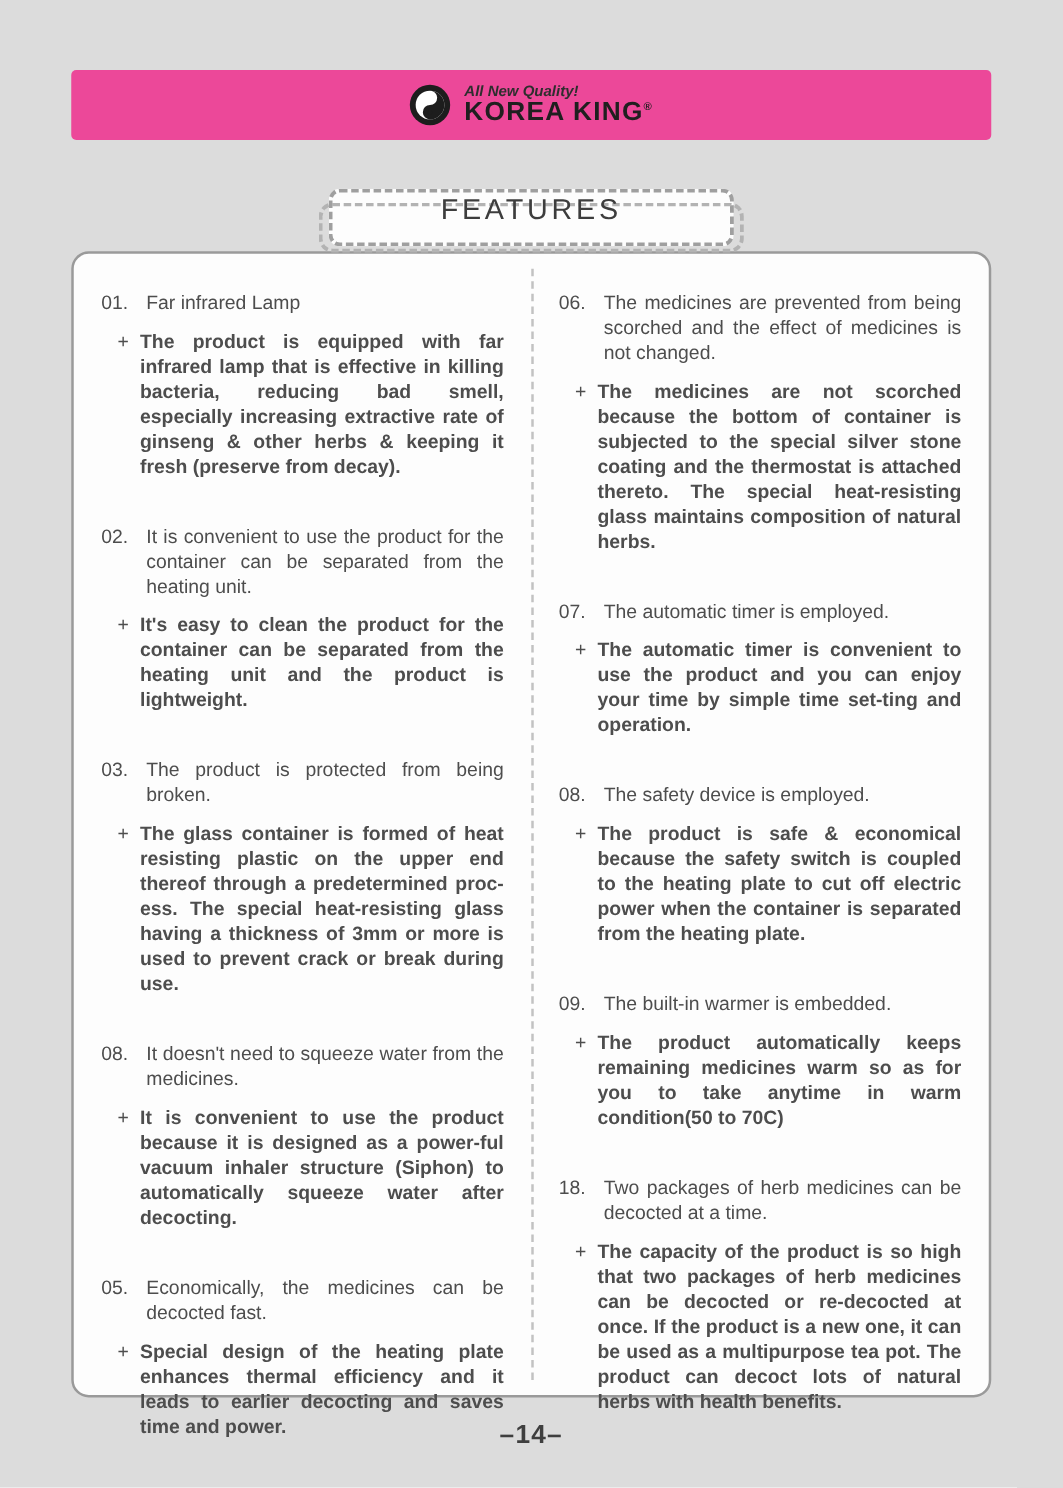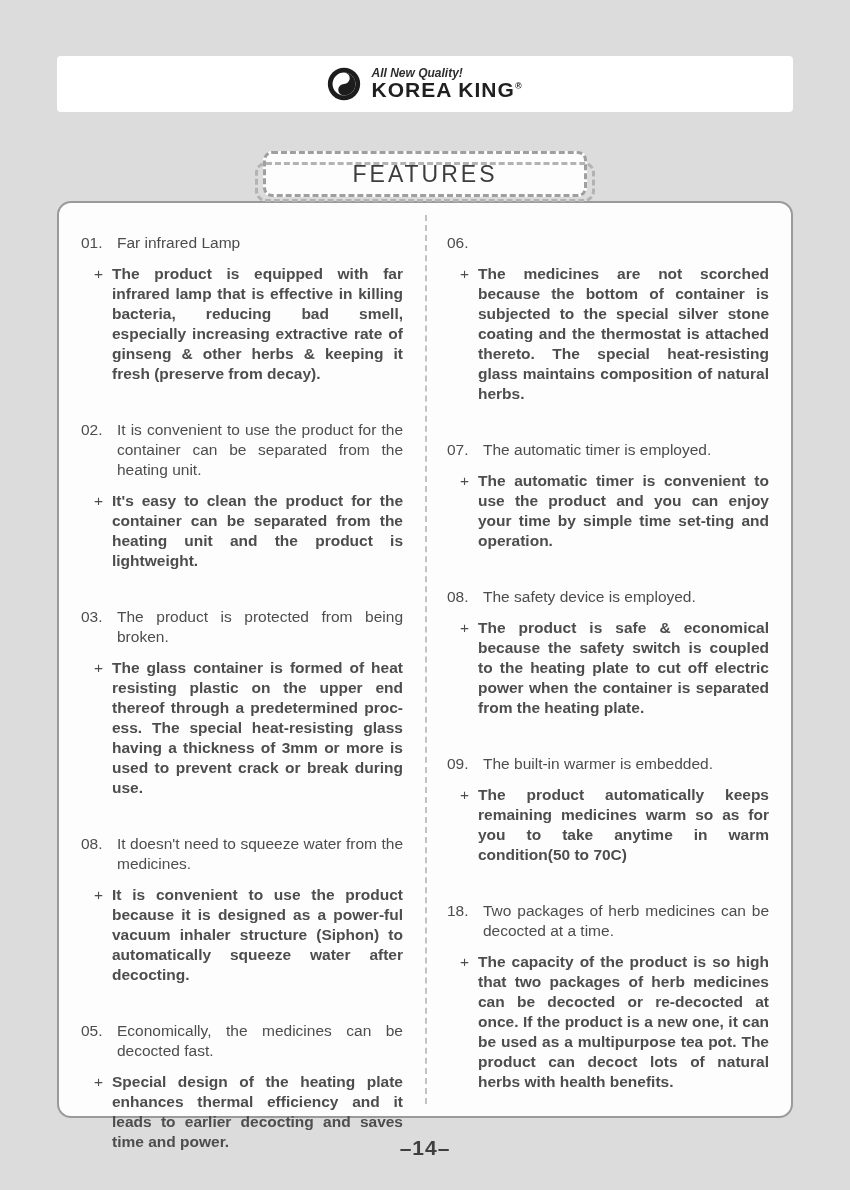--- a/index.html
+++ b/index.html
@@ -8,37 +8,37 @@
     background:#dcdcdc;
     font-family:"Liberation Sans",sans-serif;
     color:#4d4d4d;
     -webkit-font-smoothing:antialiased;
   }
   .page{position:relative;width:850px;height:1190px;overflow:hidden;}
 
   
   .header-band{
     position:absolute;left:57px;right:57px;top:56px;height:56px;
-    background:#ffffff;border-radius:4px;
+    background:#ec4899;border-radius:4px;
     display:flex;align-items:center;justify-content:center;
   }
   .logo{display:flex;align-items:center;gap:10px;}
   .logo-circle{width:34px;height:34px;flex-shrink:0;}
   .logo-text{display:flex;flex-direction:column;line-height:1.05;}
   .tagline{font-style:italic;font-weight:bold;font-size:12px;color:#2e2e2e;}
   .brand{font-weight:bold;font-size:21px;letter-spacing:1px;color:#1f1f1f;}
   .brand sup{font-size:9px;vertical-align:super;}
 
   
   .title-box{
     position:absolute;top:151px;left:50%;transform:translateX(-50%);
     width:318px;height:40px;
     background:#fdfdfd;
     border:3px dashed #9f9f9f;border-radius:9px;
-    display:flex;align-items:center;justify-content:center;
+    display:flex;justify-content:center;
     z-index:2;
   }
   .title-box::before{
     content:"";position:absolute;z-index:-1;
     left:-11px;right:-11px;top:8px;bottom:-8px;
     border:3px dashed #b3b3b3;border-radius:11px;
     background:transparent;
   }
   .title-text{font-size:23px;letter-spacing:3px;color:#3d3d3d;}
 
@@ -162,20 +162,21 @@
           </div>
         </section>
 
       </div>
 
       <div class="col">
 
         <section class="feature">
           <div class="feature-head">
             <span class="num">06.</span>
+            <span class="head">The medicines are prevented from being scorched and the effect of medicines is not changed.</span>
           </div>
           <div class="feature-detail">
             <span class="plus">+</span>
             <span class="detail">The medicines are not scorched because the bottom of container is subjected to the special silver stone coating and the thermostat is attached thereto. The special heat-resisting glass maintains composition of natural herbs.</span>
           </div>
         </section>
 
         <section class="feature">
           <div class="feature-head">
             <span class="num">07.</span>

